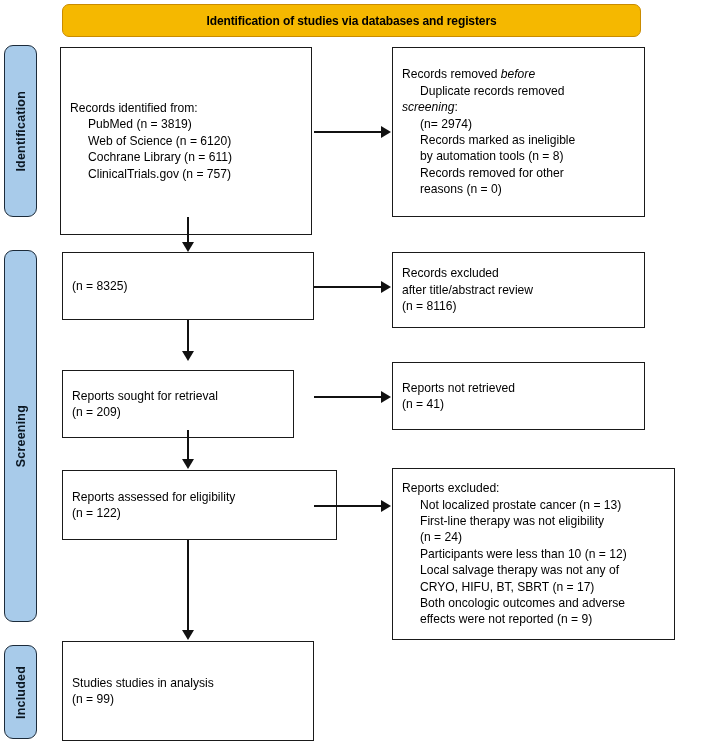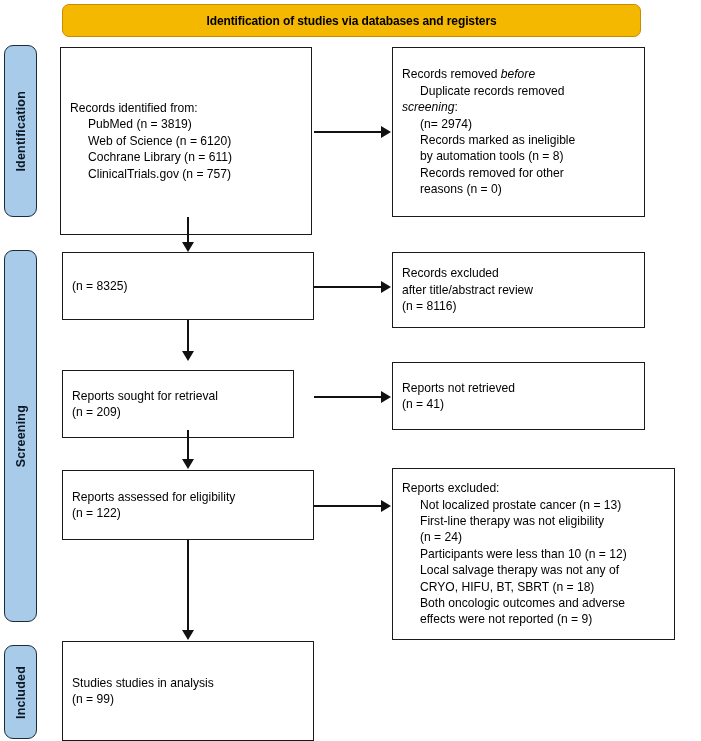--- a/index.html
+++ b/index.html
@@ -82,21 +82,21 @@
   }
   .box .ln { white-space: pre; }
   .box .ln.wrap { white-space: normal; }
   .indent { padding-left: 18px; }
   .ital { font-style: italic; }
 
   
   .b-identified  { left: 60px;  top: 47px;  width: 252px; height: 188px; }
   .b-screened    { left: 62px;  top: 252px; width: 252px; height: 68px;  }
   .b-sought      { left: 62px;  top: 362px; width: 232px; height: 68px; margin-top: 8px;  }
-  .b-assessed    { left: 62px;  top: 470px; width: 252px; height: 70px;  }
+  .b-assessed    { left: 62px;  top: 470px; width: 275px; height: 70px;  }
   .b-included    { left: 62px;  top: 641px; width: 252px; height: 100px; }
 
   
   .b-removed     { left: 392px; top: 47px;  width: 253px; height: 170px; }
   .b-excluded1   { left: 392px; top: 252px; width: 253px; height: 76px;  }
   .b-notretr     { left: 392px; top: 362px; width: 253px; height: 68px;  }
   .b-excluded2   { left: 392px; top: 468px; width: 283px; height: 172px; }
 
   
   .conn { position: absolute; background: #111; }
@@ -178,21 +178,21 @@
     <div class="ln">(n = 122)</div>
   </div>
 
   <div class="box b-excluded2">
     <div class="ln">Reports excluded:</div>
     <div class="ln indent">Not localized prostate cancer (n = 13)</div>
     <div class="ln indent">First-line therapy was not eligibility</div>
     <div class="ln indent">(n = 24)</div>
     <div class="ln indent">Participants were less than 10 (n = 12)</div>
     <div class="ln indent">Local salvage therapy was not any of</div>
-    <div class="ln indent">CRYO, HIFU, BT, SBRT (n = 18)</div>
+    <div class="ln indent">CRYO, HIFU, BT, SBRT (n = 17)</div>
     <div class="ln indent">Both oncologic outcomes and adverse</div>
     <div class="ln indent">effects were not reported (n = 9)</div>
   </div>
 
   <div class="box b-included">
     <div class="ln">Studies studies in analysis</div>
     <div class="ln">(n = 99)</div>
   </div>
 
   <div class="conn h-line" style="left:314px; top:131px; width:68px;"></div>

